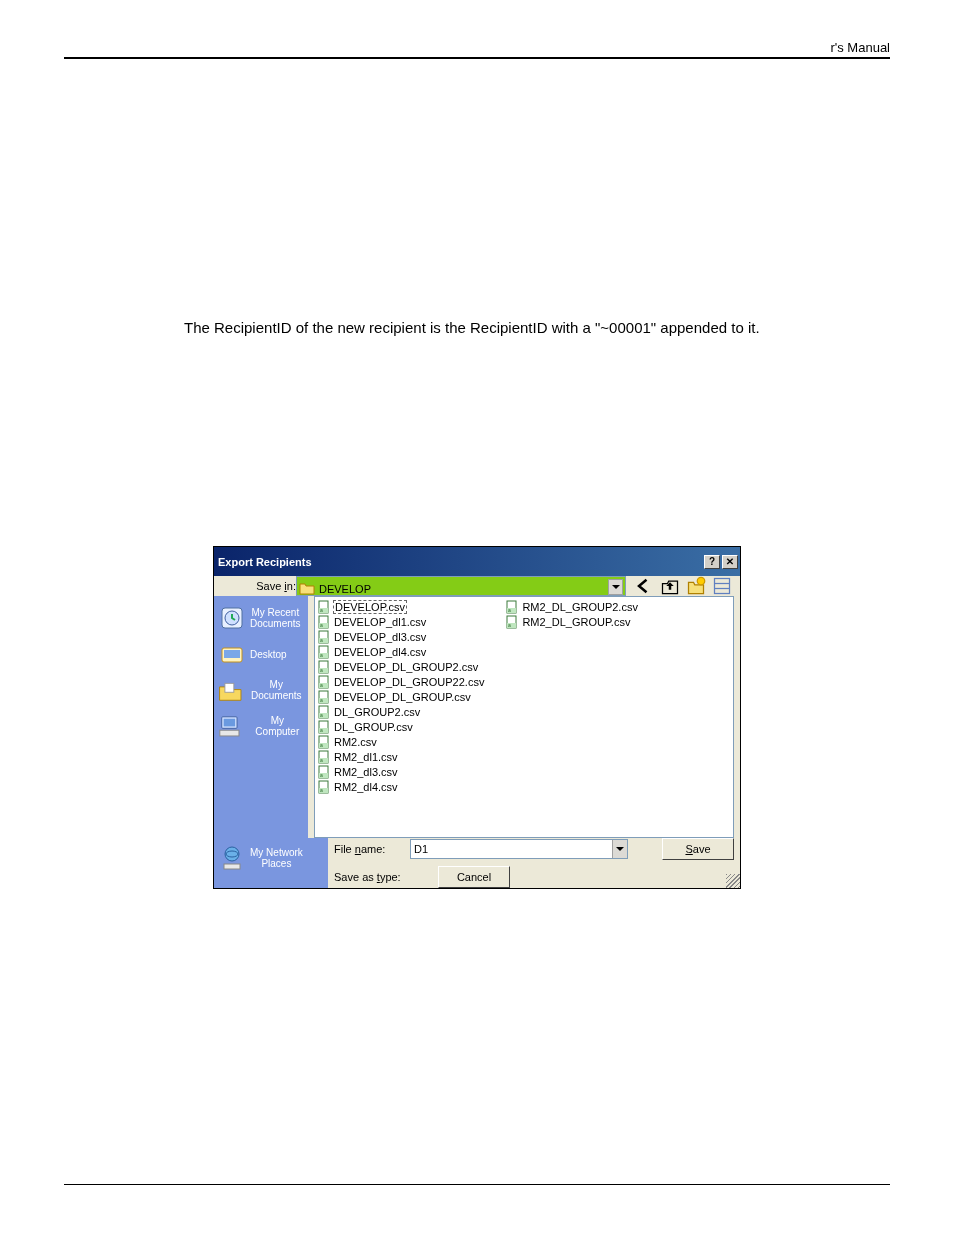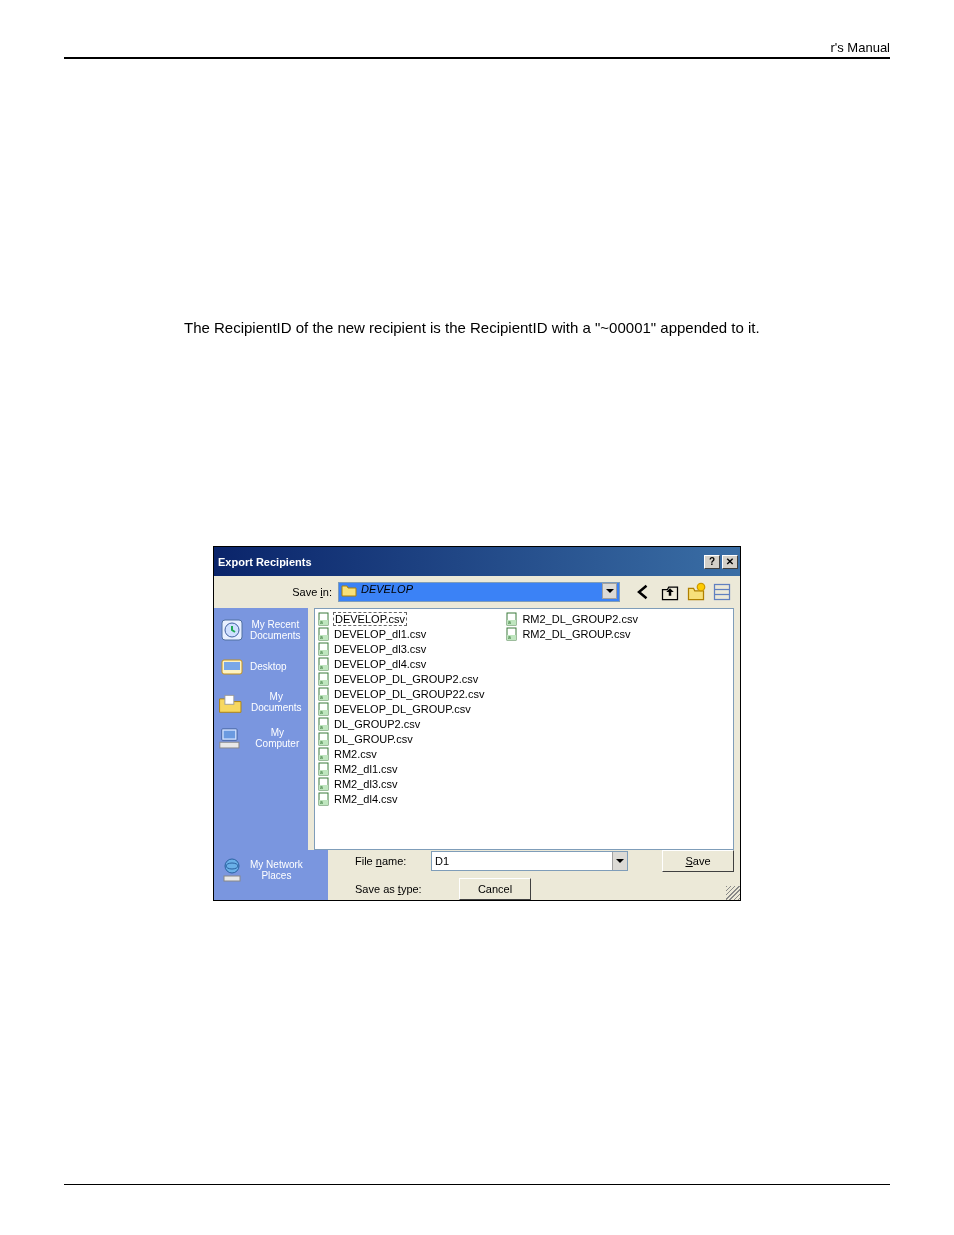--- a/index.html
+++ b/index.html
@@ -65,36 +65,33 @@
     border-bottom-color: #404040;
     font-size: 10px;
     font-weight: bold;
     color: #000;
     display: flex; align-items: center; justify-content: center;
     line-height: 1;
   }
   .toolbar-row {
     display: flex;
     align-items: center;
-    padding: 6px 8px;
-    gap: 6px;
-    margin-left: 36px;
+    padding: 0 8px;
   }
   .lbl { text-align: right; width: 74px; }
   .underline { text-decoration: underline; }
   .combo {
     flex: 1;
     display: flex;
-    align-items: flex-start;
+    align-items: flex-end;
     height: 20px;
-    background: #3b82f6;
+    background: #84cc16;
     border: 1px solid #7f9db9;
     padding: 0 2px;
     gap: 4px;
-    font-style: italic;
   }
   .combo-text { flex: 1; font-size: 11px; }
   .combo-drop {
     width: 15px; height: 16px;
     background: #dcdad5;
     border: 1px solid #a0a0a0;
     display: flex; align-items: center; justify-content: center;
   }
   .combo-drop::after {
     content: "";
@@ -175,21 +172,20 @@
     align-items: center;
     padding: 4px 2px 8px 2px;
     color: #fff;
     font-size: 10px;
     text-align: center;
   }
   .bottom-fields {
     flex: 1;
     display: flex; flex-direction: column; gap: 6px;
     padding: 0 6px;
-    margin-left: 21px;
   }
   .field-row { display: flex; align-items: center; gap: 6px; }
   .field-label { width: 70px; font-size: 11px; }
   .field-combo {
     flex: 1;
     display: flex;
     height: 20px;
     background: #fff;
     border: 1px solid #7f9db9;
     align-items: center;

